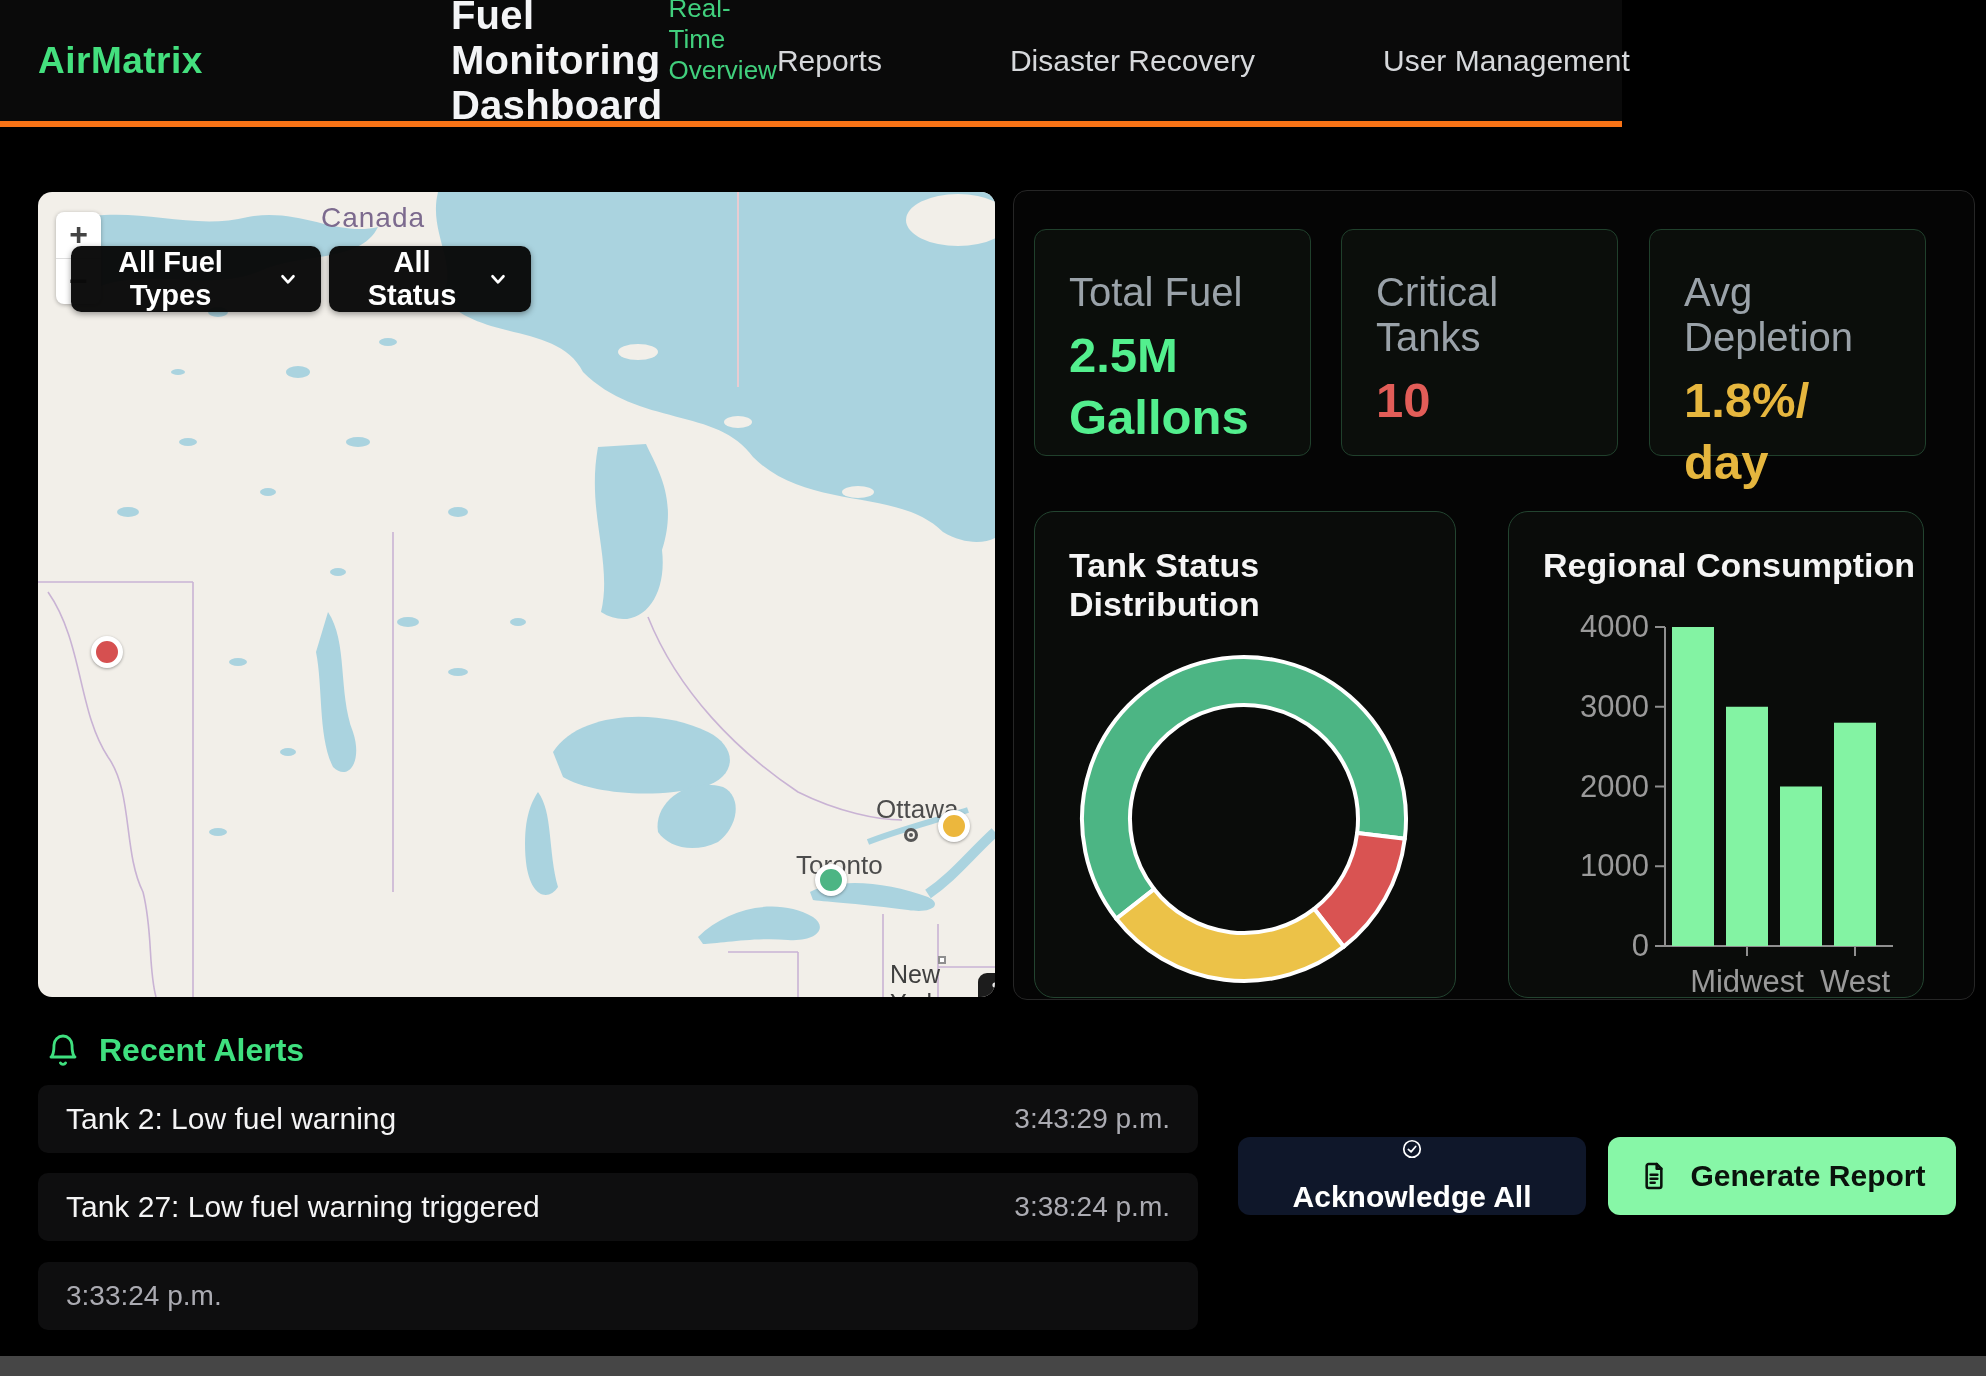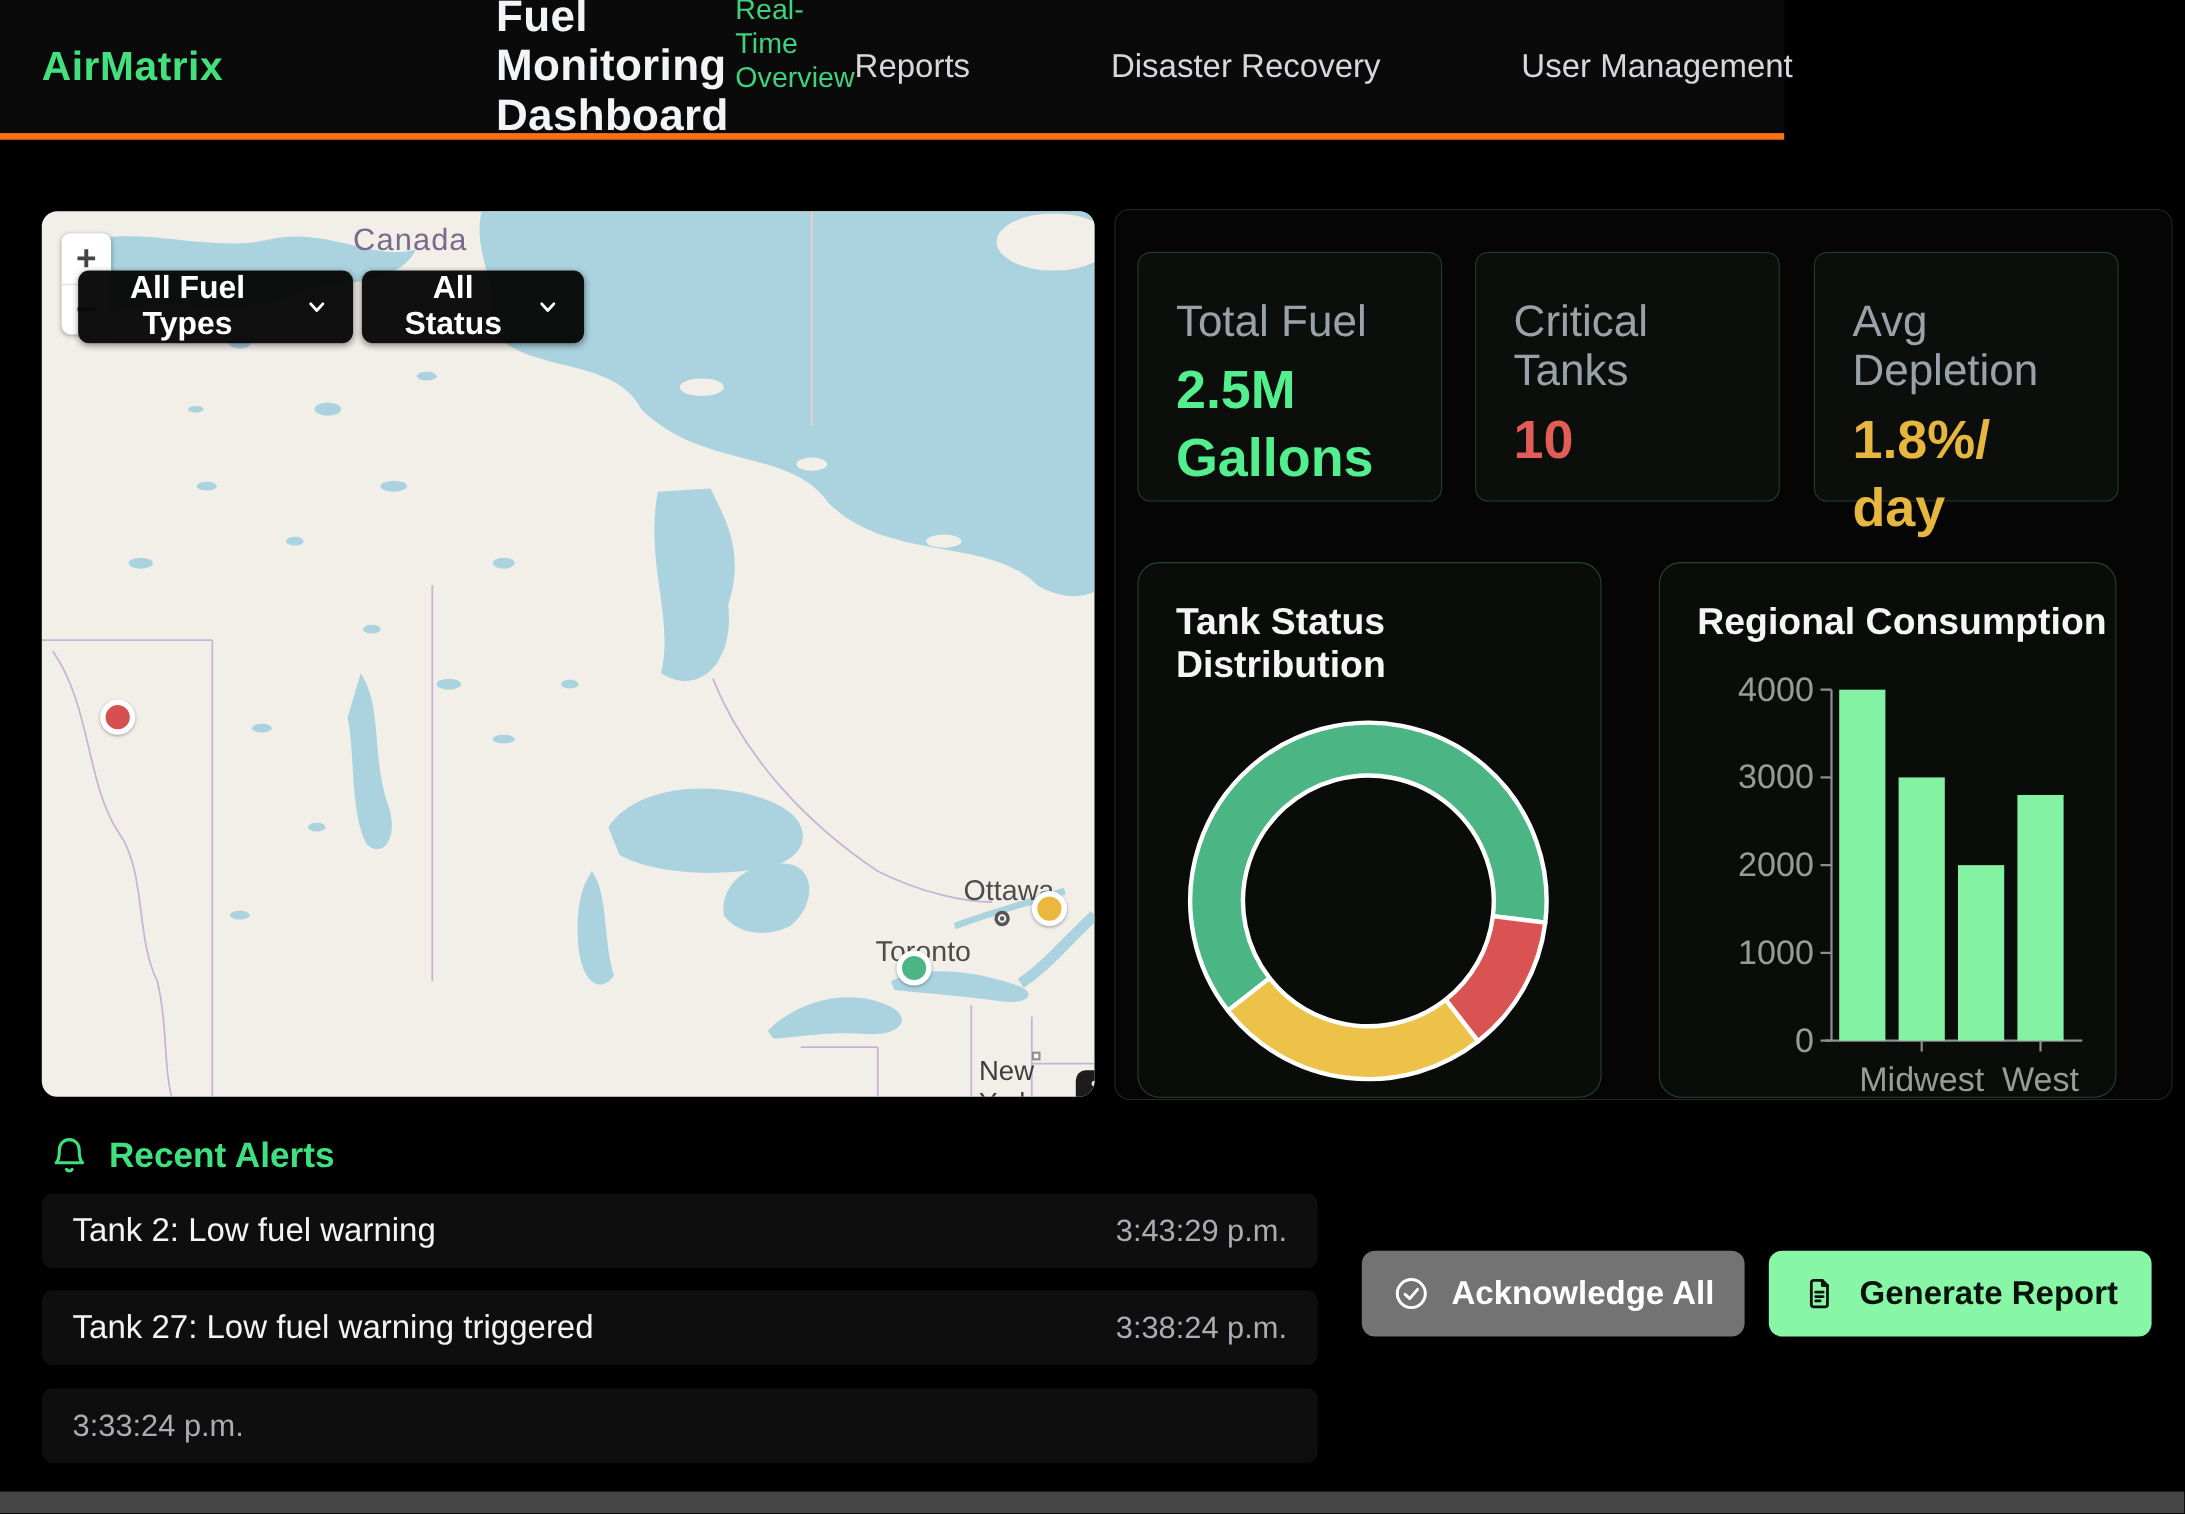--- a/index.html
+++ b/index.html
@@ -67,21 +67,21 @@
   .alert-row{position:absolute;left:38px;width:1160px;height:68px;background:#0e0e0f;border-radius:10px;
              display:flex;align-items:center;justify-content:space-between;padding:0 28px;cursor:pointer;}
   .alert-1{top:1085px;}.alert-2{top:1173px;}.alert-3{top:1262px;}
   .alert-text{color:#f4f4f5;font-size:30px;}
   .alert-time{color:#abab b2;color:#ababb2;font-size:28px;}
 
   
   .btn{position:absolute;top:1137px;height:78px;border:none;border-radius:12px;display:flex;
        align-items:center;justify-content:center;gap:20px;font-family:inherit;font-size:30px;
        font-weight:bold;cursor:pointer;}
-  .btn-ack{left:1238px;width:348px;background:#737373;color:#fff;}
+  .btn-ack{left:1238px;width:348px;background:#0f172a;color:#fff;flex-direction:column;}
   .btn-report{left:1608px;width:348px;background:#87f7a7;color:#0a120c;}
 
   .bottom-strip{position:absolute;left:0;top:1356px;width:1986px;height:20px;background:#464646;}
 </style>
 </head>
 <body>
 
 <div class="stage">
 
   <div class="header">

